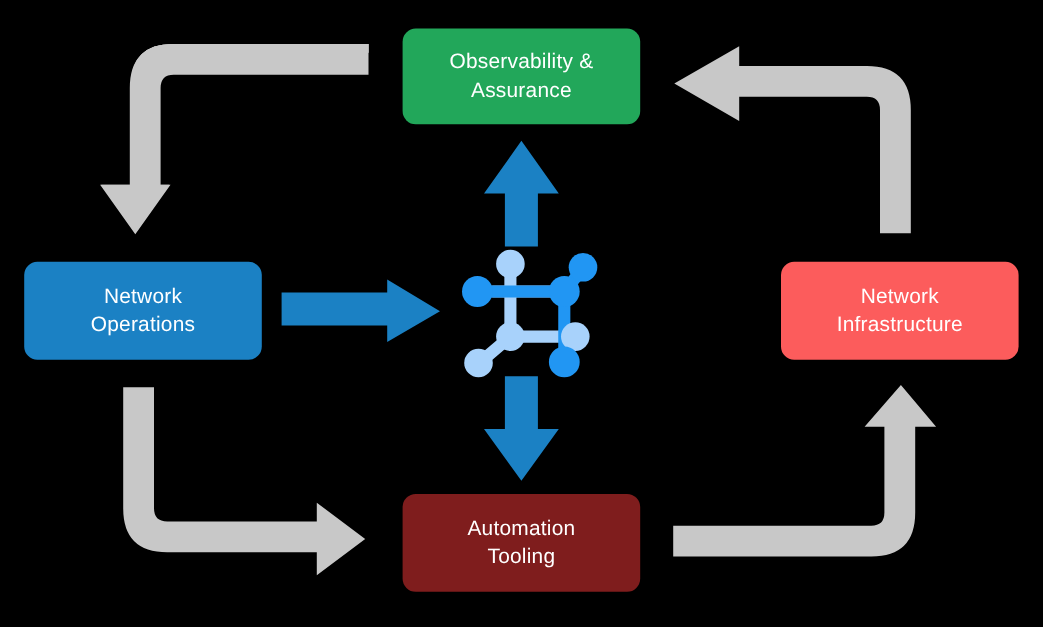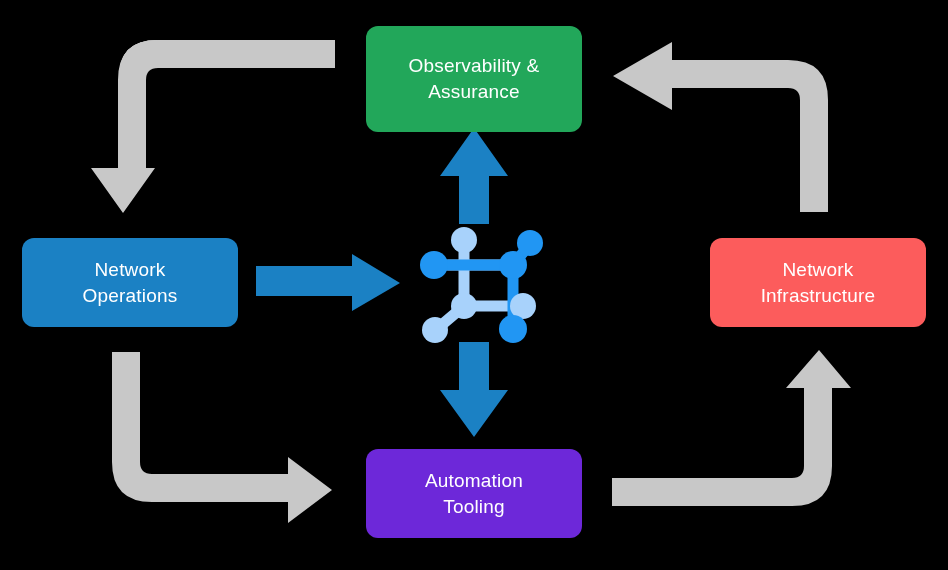--- a/index.html
+++ b/index.html
@@ -32,21 +32,21 @@
     font-weight: 400;
     letter-spacing: 0.2px;
     box-sizing: border-box;
     padding: 4px 10px;
     white-space: pre-line;
   }
   #box-observability {
     left: 366px;
     top: 26px;
     width: 216px;
-    height: 106px;
+    height: 87px;
     background: #22a75a;
   }
   #box-network-operations {
     left: 22px;
     top: 238px;
     width: 216px;
     height: 89px;
     background: #1b81c4;
   }
   #box-network-infrastructure {
@@ -54,21 +54,21 @@
     top: 238px;
     width: 216px;
     height: 89px;
     background: #fc5c5c;
   }
   #box-automation-tooling {
     left: 366px;
     top: 449px;
     width: 216px;
     height: 89px;
-    background: #6d28d9;
+    background: #7f1d1d;
   }
   .svg-layer {
     position: absolute;
     left: 0;
     top: 0;
     width: 948px;
     height: 570px;
     pointer-events: none;
   }
   .center-icon {

